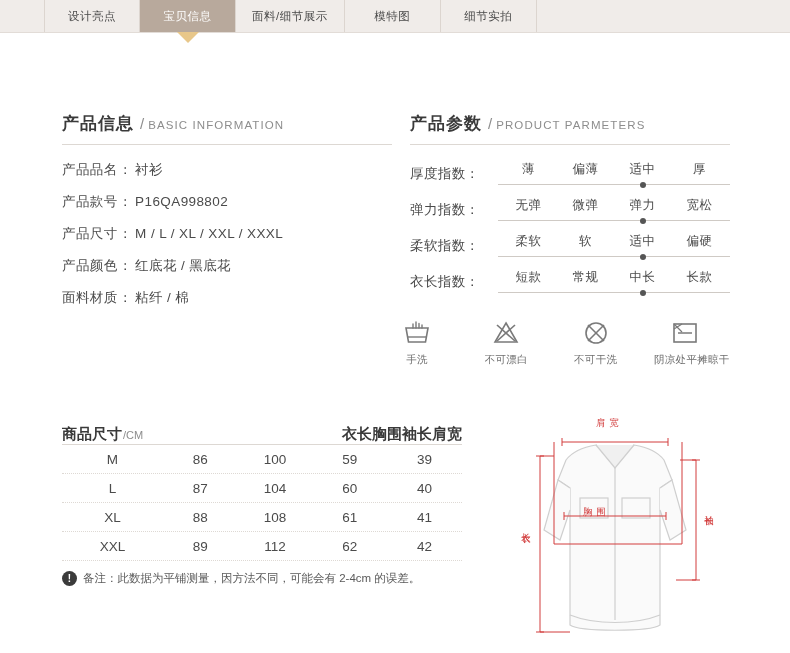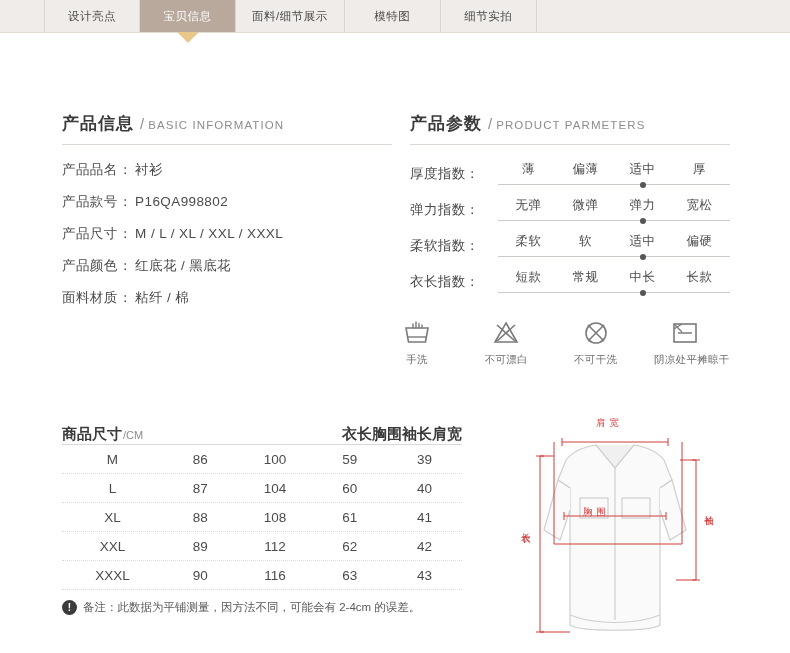--- a/index.html
+++ b/index.html
@@ -480,27 +480,20 @@
     <div class="col">108</div>
     <div class="col">61</div>
     <div class="col">41</div>
   </div>
   <div class="size-row">
     <div class="col first">XXL</div>
     <div class="col">89</div>
     <div class="col">112</div>
     <div class="col">62</div>
     <div class="col">42</div>
-  </div>
-  <div class="size-row">
-    <div class="col first">XXXL</div>
-    <div class="col">90</div>
-    <div class="col">116</div>
-    <div class="col">63</div>
-    <div class="col">43</div>
   </div>
 
   <div class="size-note">
     <span class="note-bang">!</span>
     <span>备注：此数据为平铺测量，因方法不同，可能会有 2-4cm 的误差。</span>
   </div>
 </div>
 
 <div id="diagram">
   <svg width="230" height="225" viewBox="0 0 230 225">

